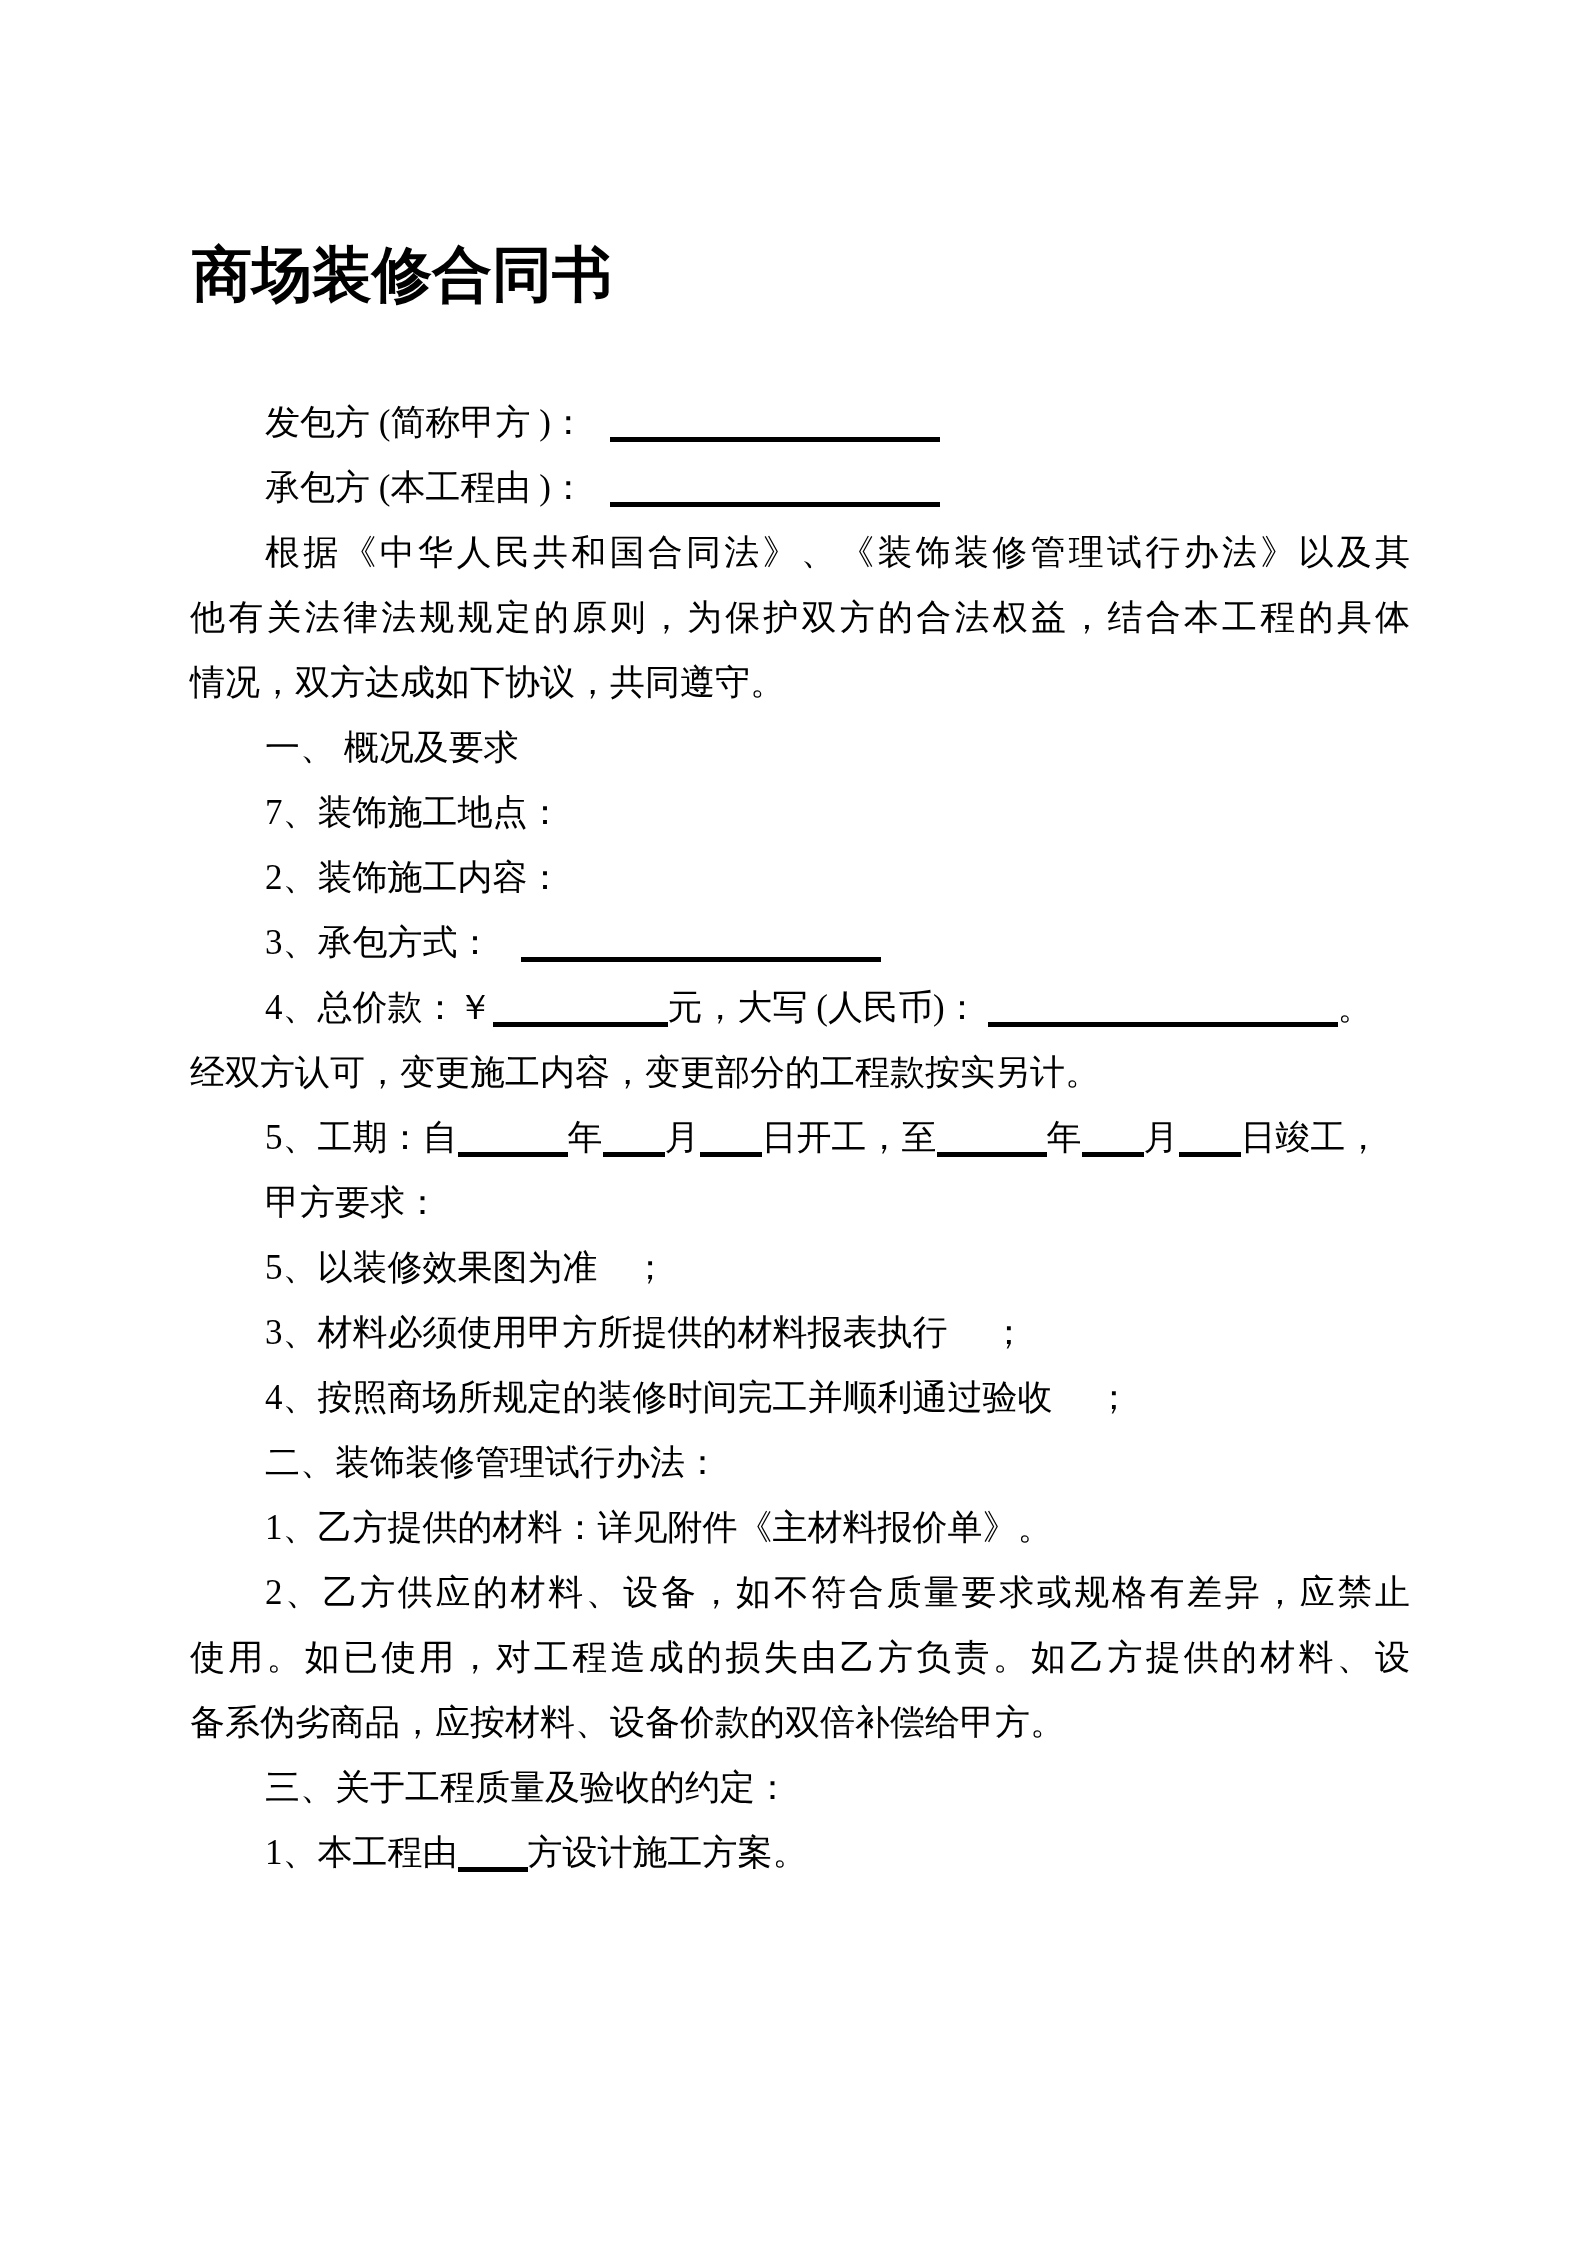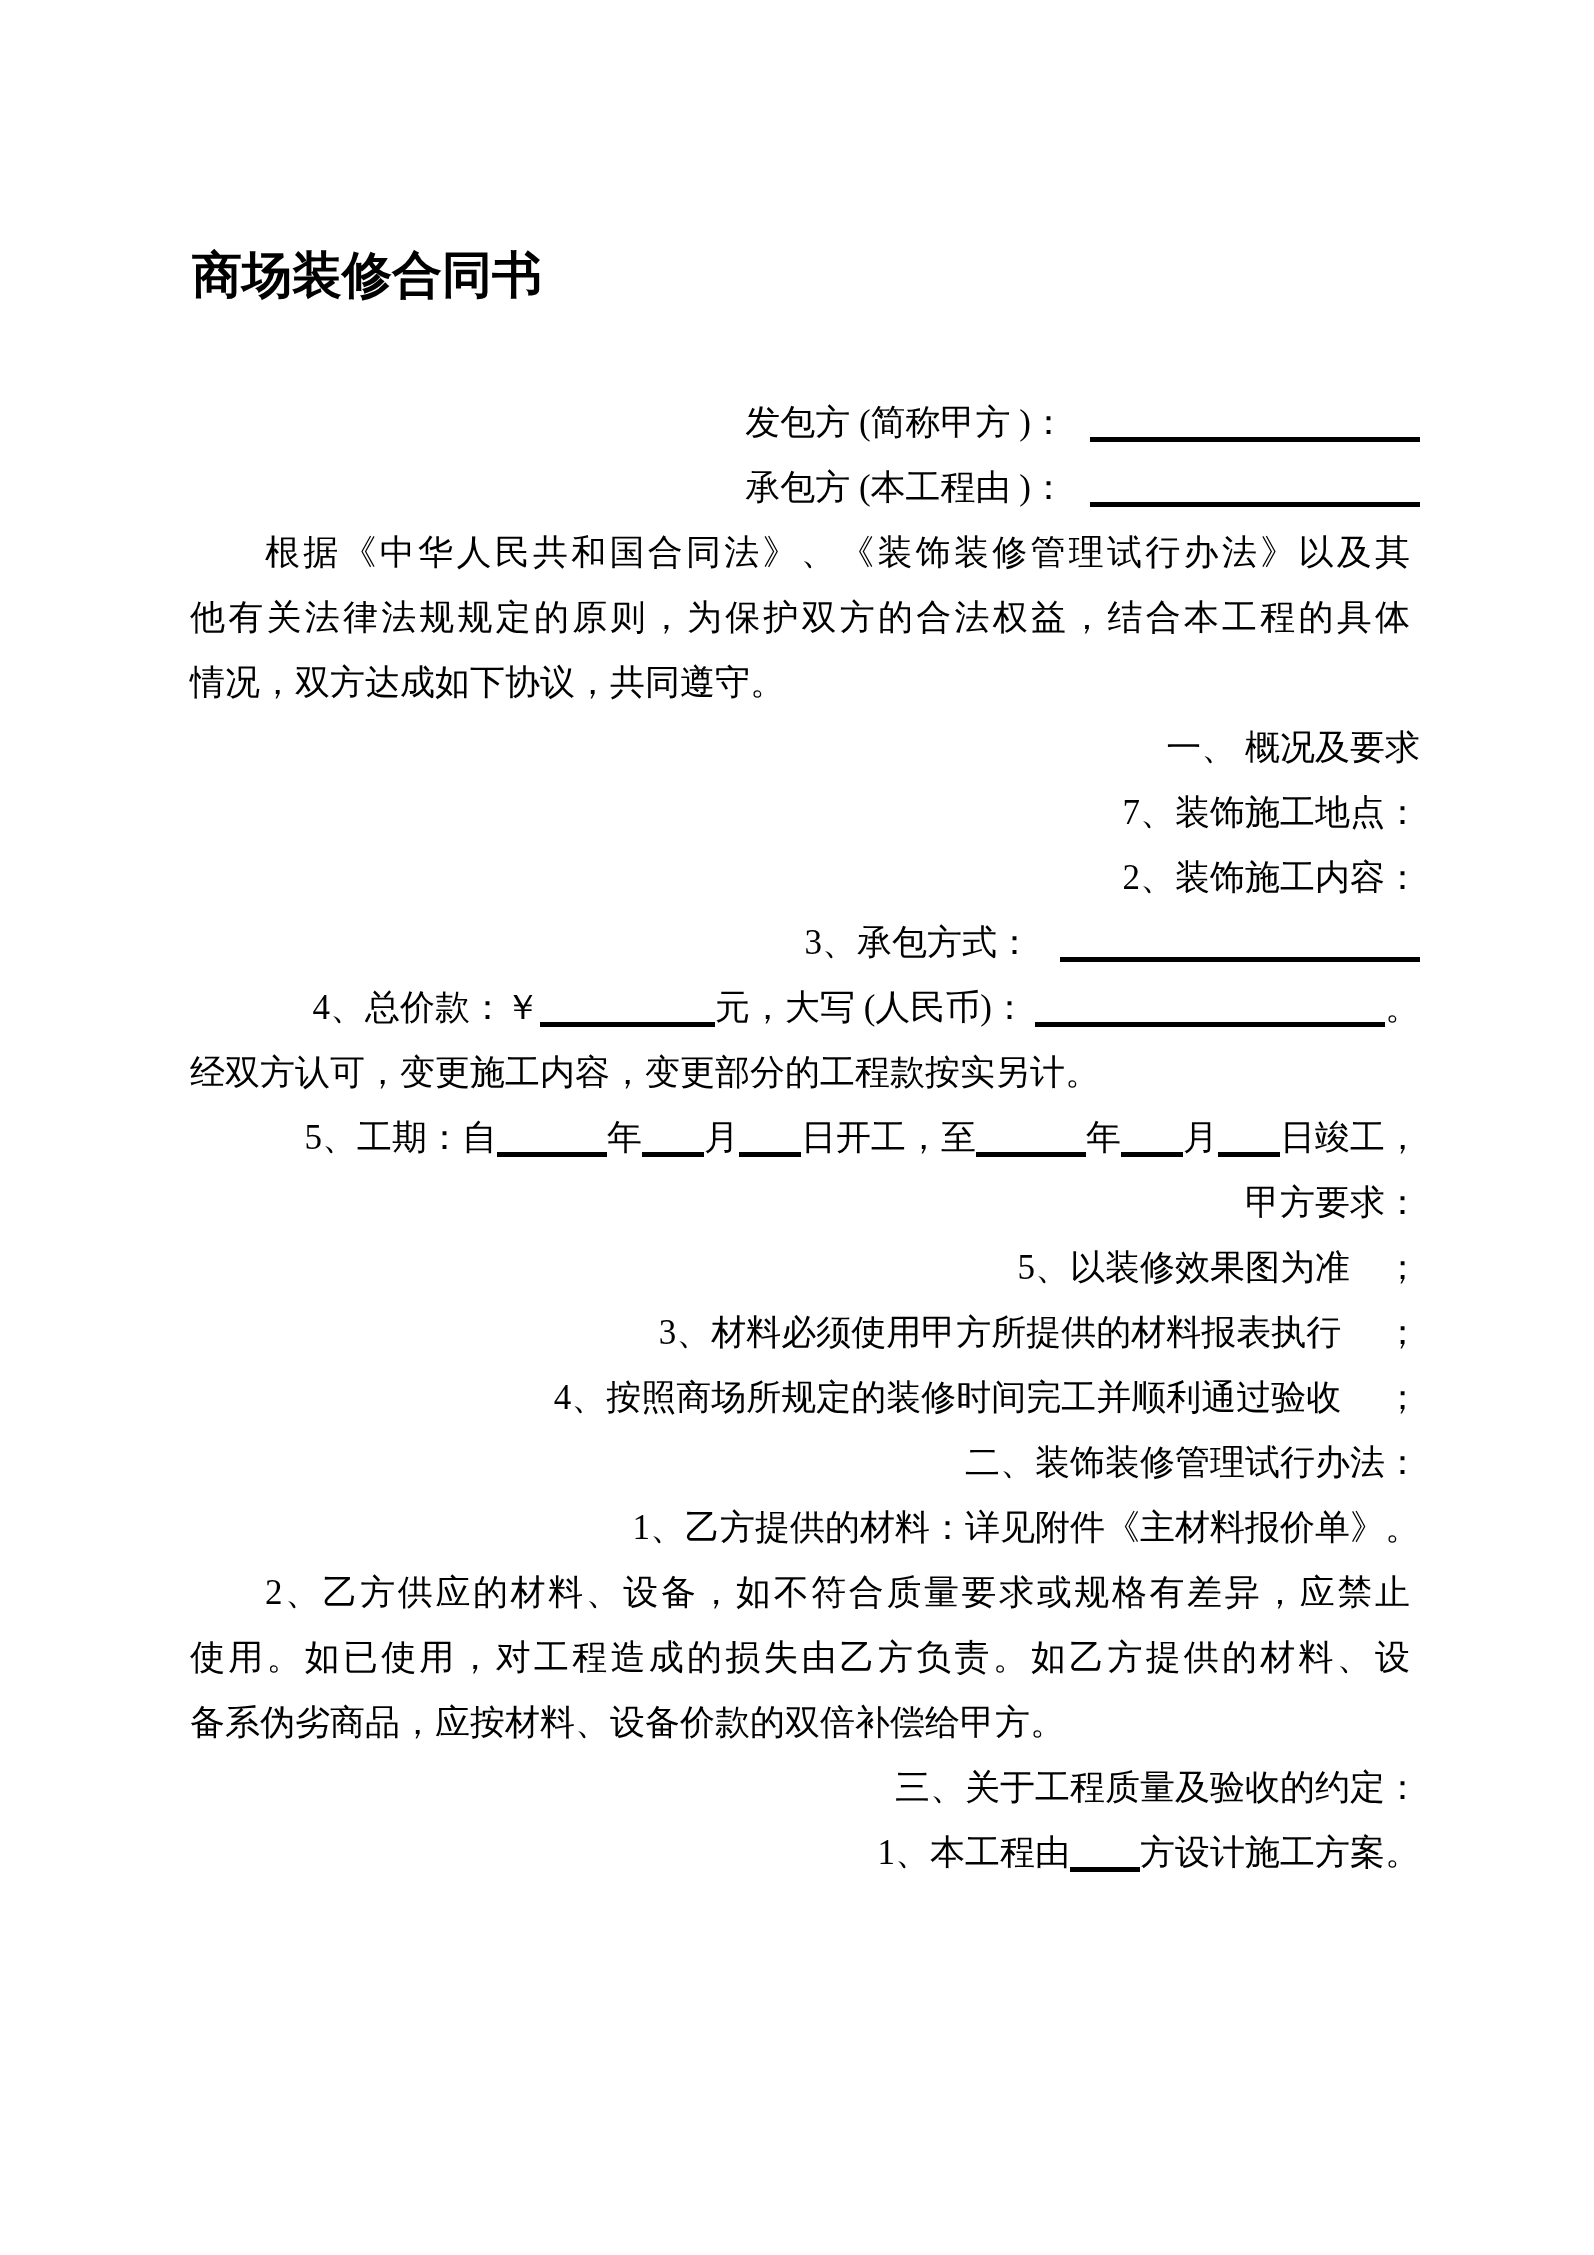--- a/index.html
+++ b/index.html
@@ -15,33 +15,33 @@
     background: #ffffff;
     overflow: hidden;
   }
   .content {
     position: absolute;
     left: 190px; top: 240px;
     width: 1230px;
   }
   .title {
     margin: 0 0 80px 2px;
-    font-size: 50px;
+    font-size: 60px;
     line-height: 70px;
     font-weight: bold;
     white-space: pre;
     font-family: Liberation Serif, serif;
   }
   .line {
     font-size: 35px;
     line-height: 65px;
     height: 65px;
     white-space: pre;
   }
-  .ind { padding-left: 75px; text-align: right; }
+  .ind { padding-left: 75px; }
   .fill {
     white-space: normal;
     width: 1220px;
     box-sizing: border-box;
     text-align: justify;
     text-align-last: justify;
   }
   .bl {
     display: inline-block;
     height: 42px;

